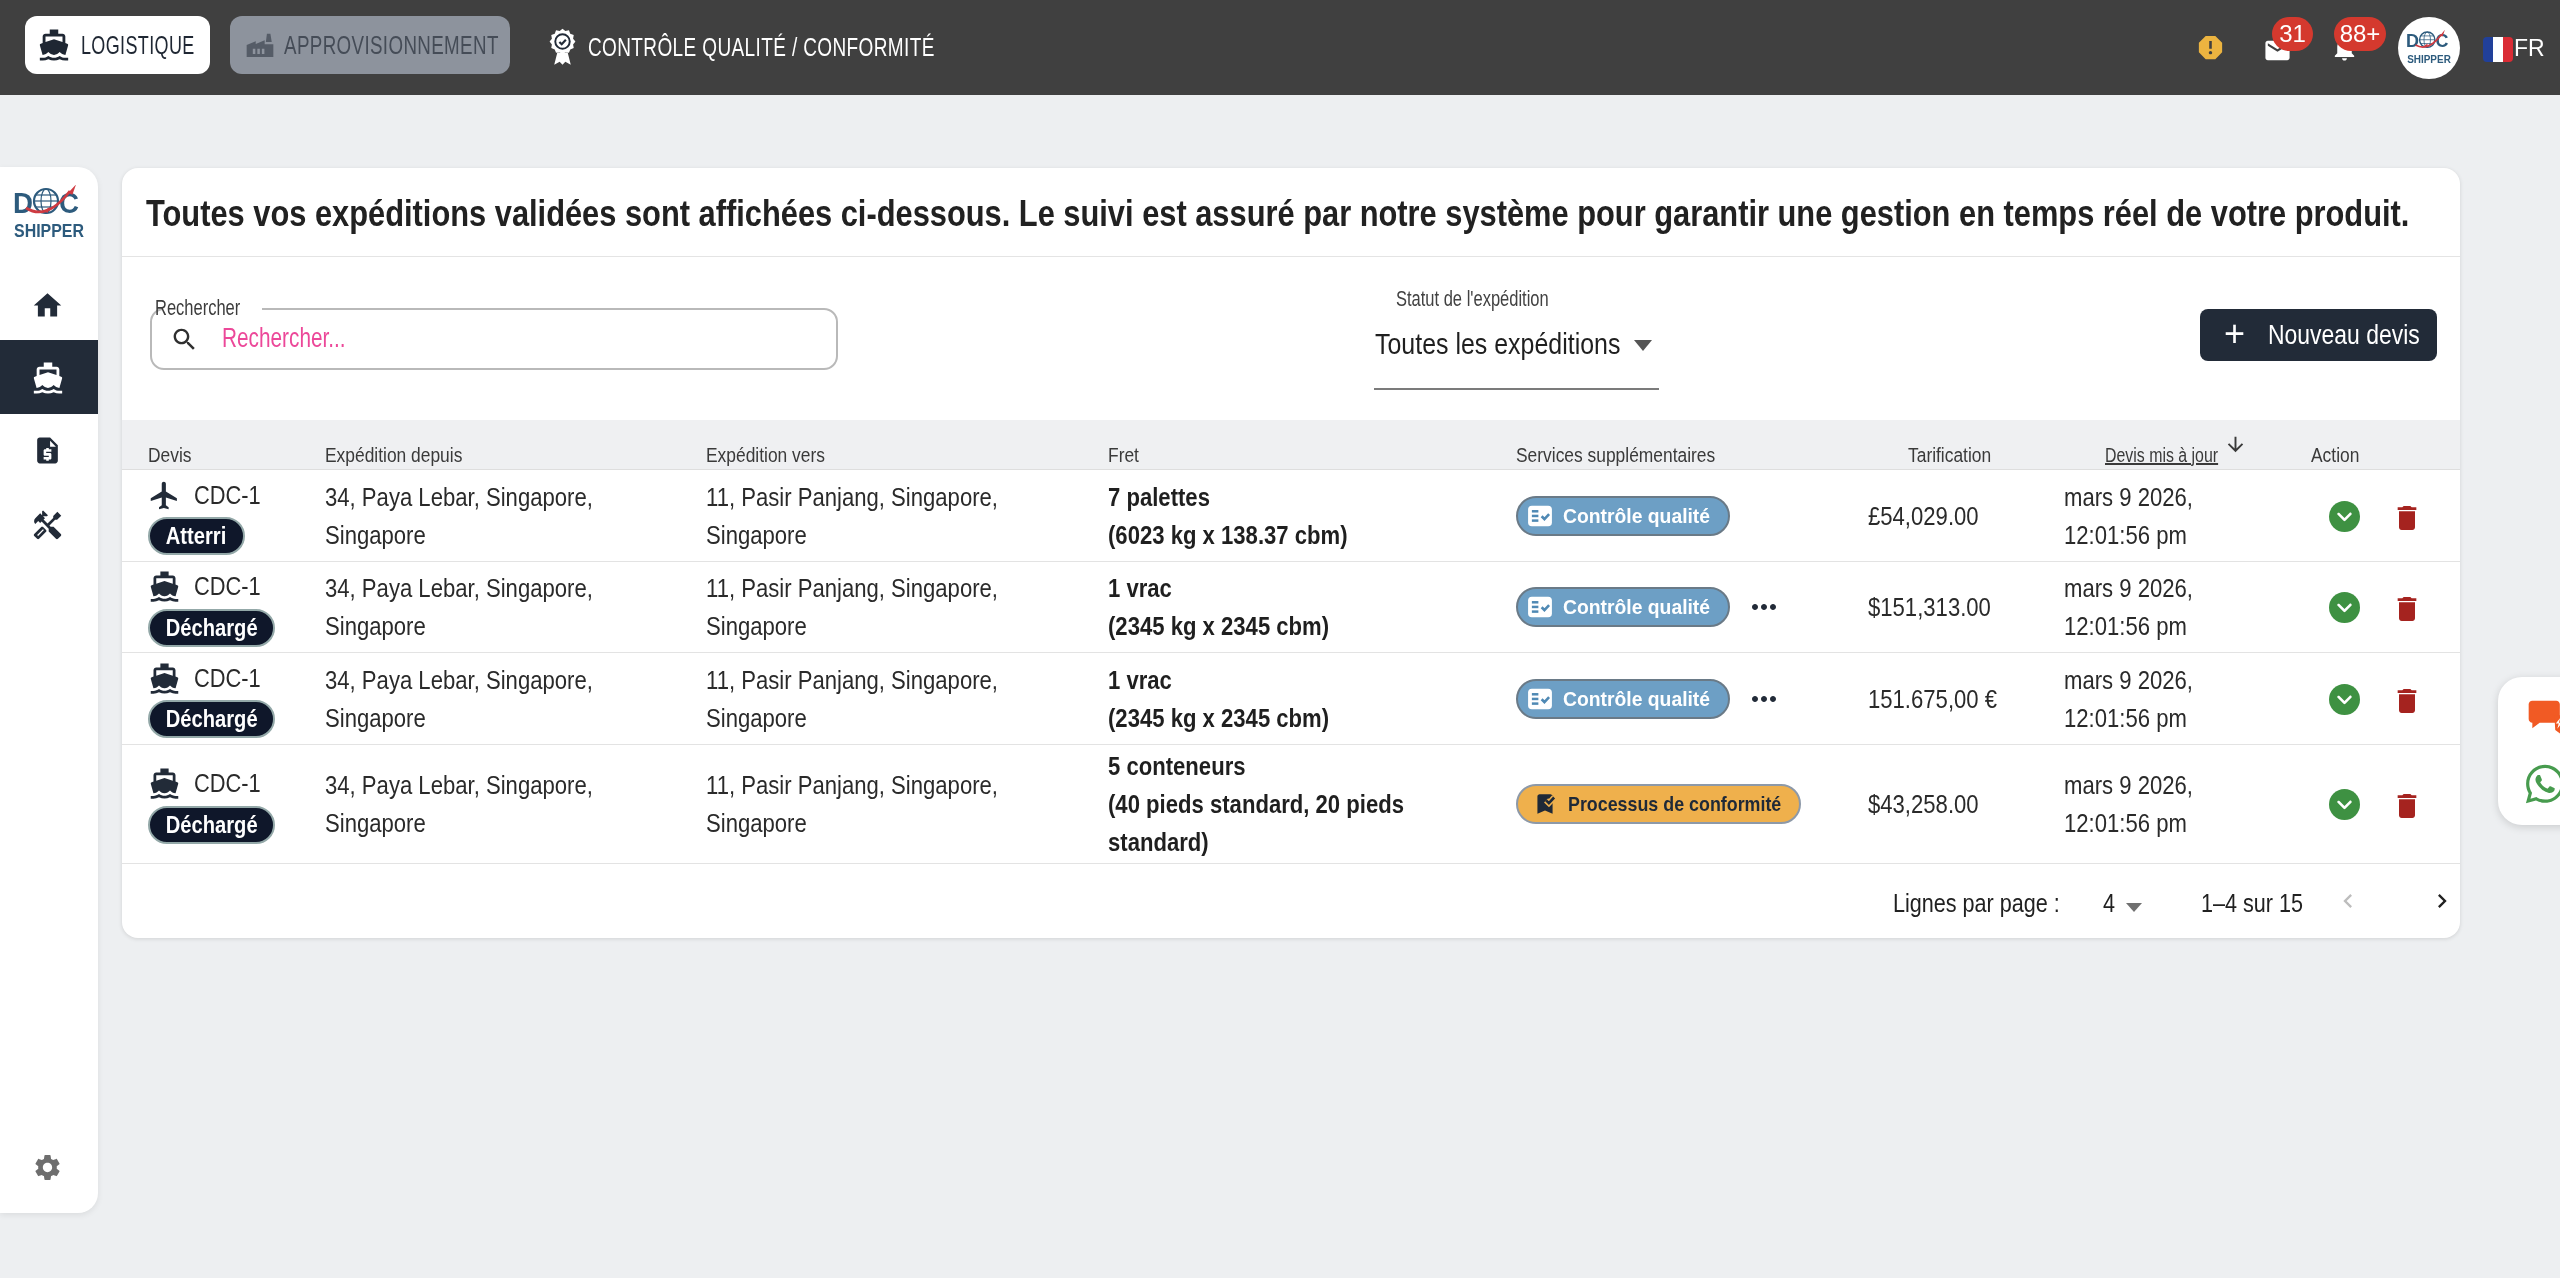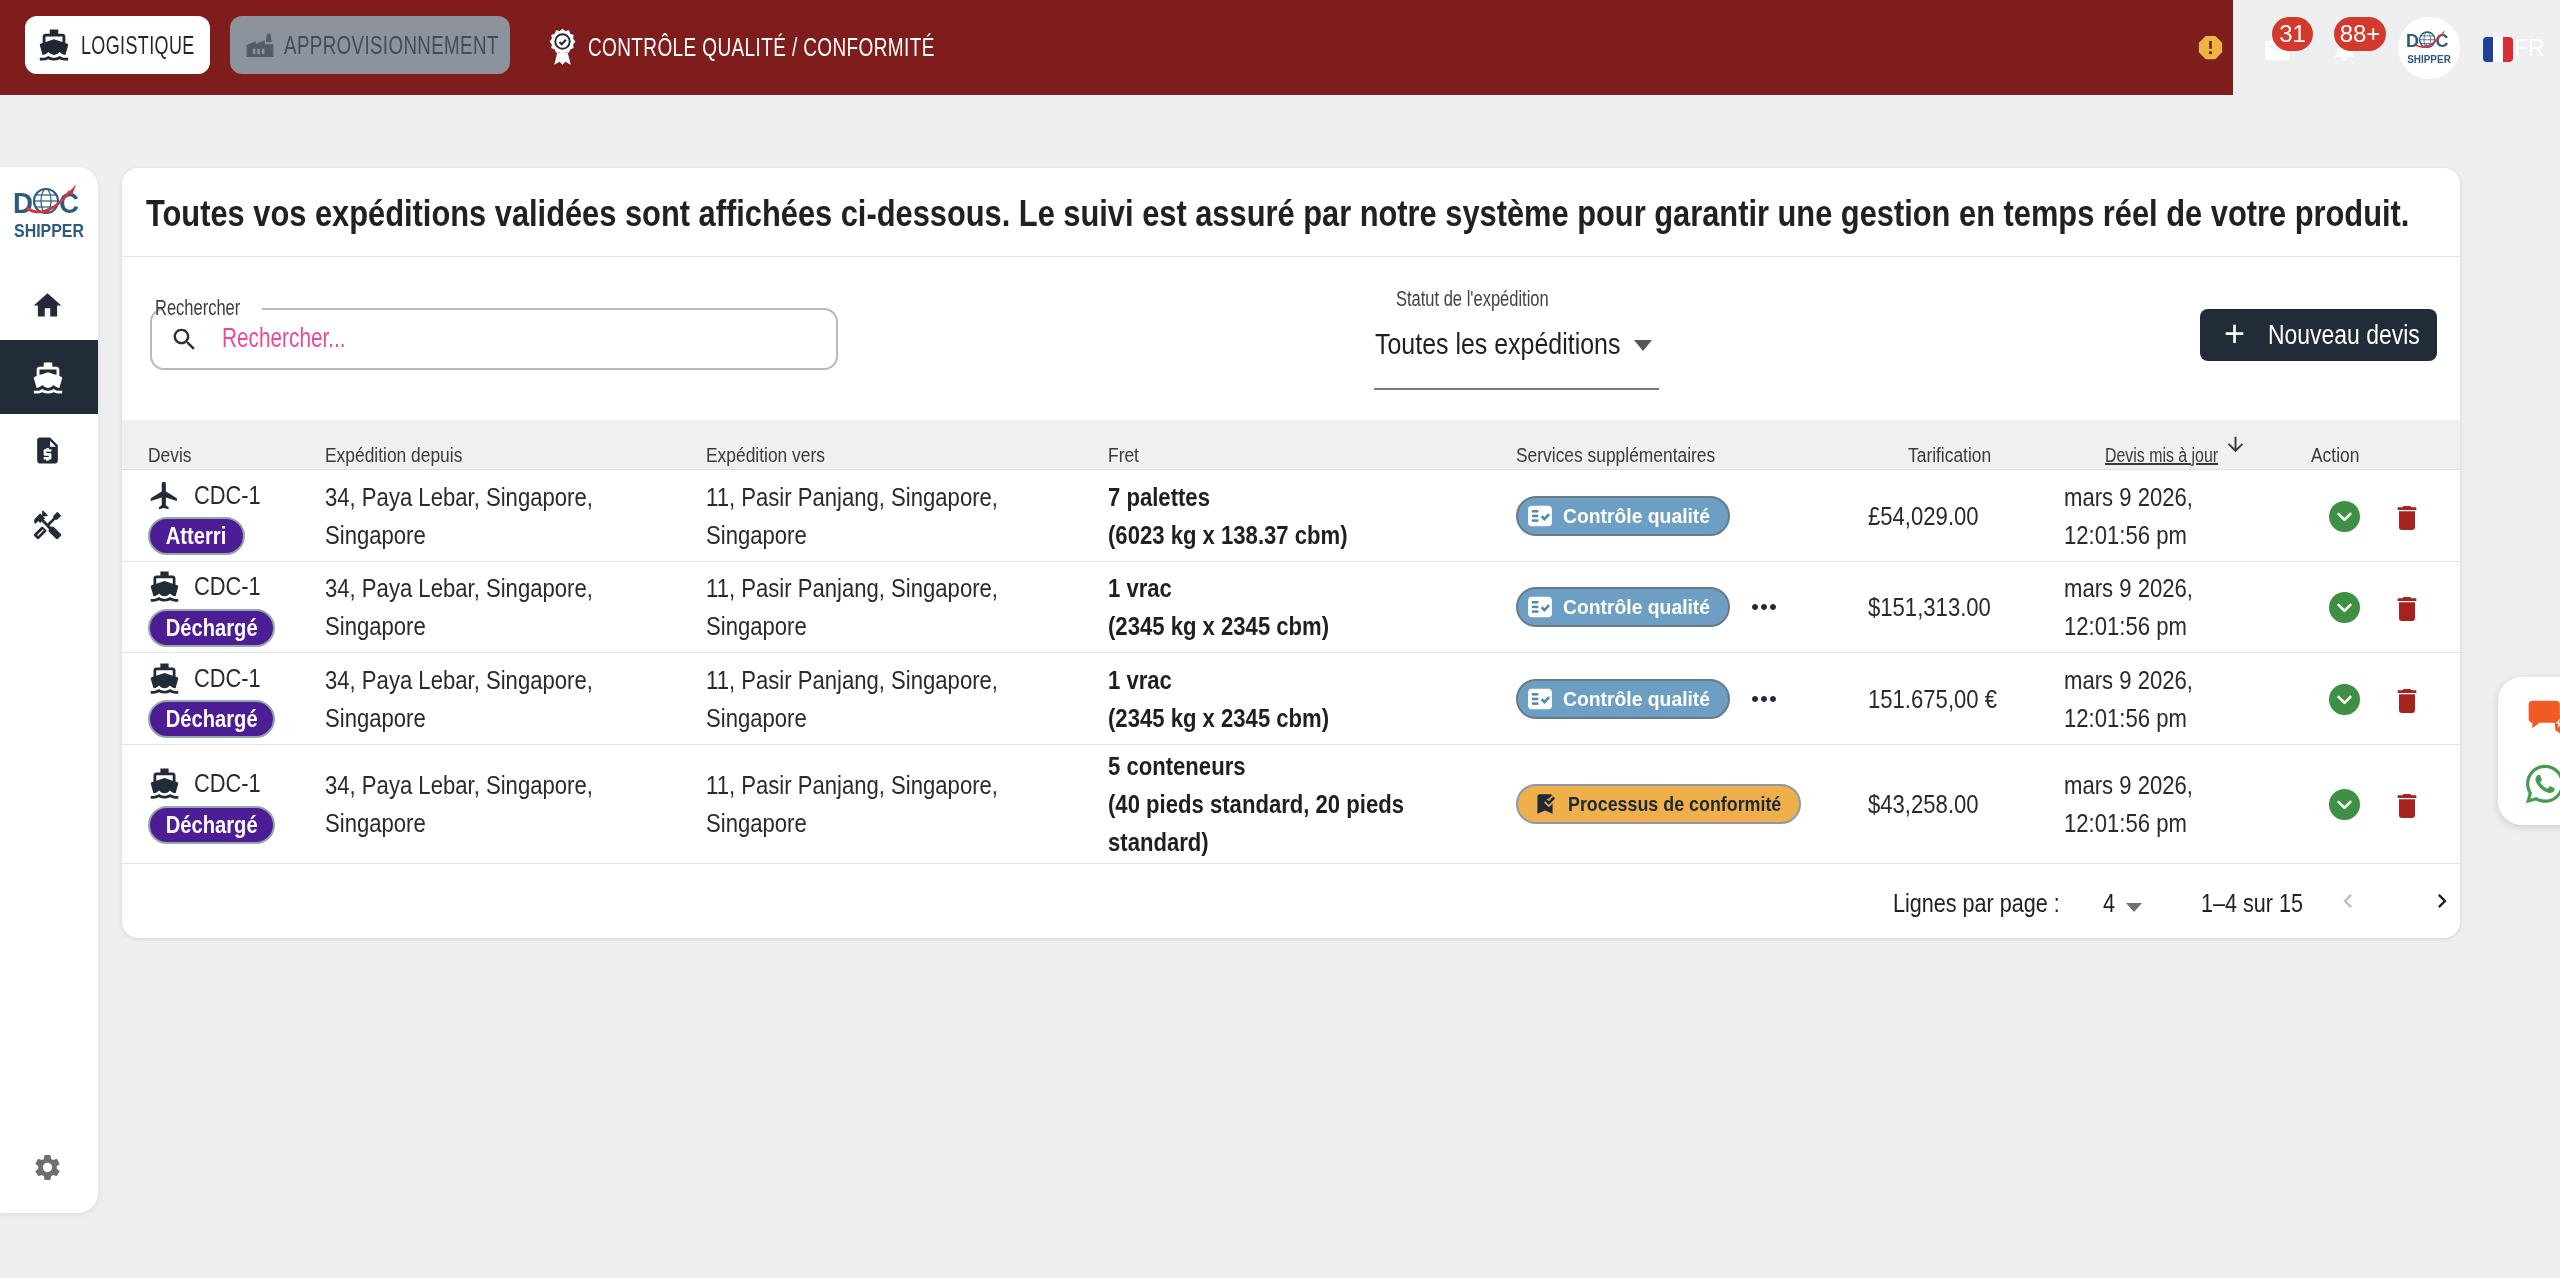--- a/index.html
+++ b/index.html
@@ -3,21 +3,21 @@
 <meta charset="utf-8">
 <style>
   * { margin:0; padding:0; box-sizing:border-box; }
   html,body { width:2560px; height:1278px; overflow:hidden; }
   body { background:#edeff1; font-family:"Liberation Sans", sans-serif; }
   #app { position:relative; width:2560px; height:1278px; overflow:hidden; }
   .sx { display:inline-block; transform-origin:0 50%; white-space:nowrap; }
   .sxc { display:inline-block; transform-origin:50% 50%; white-space:nowrap; }
 
   
-  #nav { position:absolute; left:0; top:0; width:2233px; height:95px; background:#7f1d1d; }
+  #nav { position:absolute; left:0; top:0; width:2560px; height:95px; background:#404040; }
   .navbtn { position:absolute; top:16px; height:58px; border-radius:12px; display:flex; align-items:center; }
   #btn-log { left:25px; width:185px; background:#ffffff; color:#1f2733; }
   #btn-app { left:230px; width:280px; background:#8d939d; color:#454c57; }
   .navbtn .lbl { font-size:25px; letter-spacing:0.5px; }
   #nav-cq { position:absolute; left:588px; top:0; height:95px; display:flex; align-items:center; color:#fff; font-size:25px; letter-spacing:0.5px; }
   .badge { position:absolute; background:#d4392e; color:#fff; border-radius:17px; font-size:24px; display:flex; align-items:center; justify-content:center; }
 
   
   #sidebar { position:absolute; left:0; top:167px; width:98px; height:1046px; background:#ffffff; border-radius:0 20px 20px 0; box-shadow:0 2px 6px rgba(0,0,0,0.08); }
   #side-active { position:absolute; left:0; top:173px; width:98px; height:74px; background:#222b38; }
@@ -40,21 +40,21 @@
 
   #thead { position:absolute; left:0; top:252px; width:2338px; height:50px; background:#eff0f2; border-bottom:1px solid #dedede; }
   .th { position:absolute; top:0; height:59px; display:flex; align-items:center; font-size:20px; color:#3a3a3a;margin-top:6px; }
   .th .sx { transform:scaleX(0.87); }
   .row { position:absolute; left:0; width:2338px; border-bottom:1px solid #e3e3e3; }
   .cell { position:absolute; top:0; height:100%; display:flex; flex-direction:column; justify-content:center; }
   .addr, .dateline { font-size:26px; color:#2a2a2a; line-height:38px; transform:scaleX(0.85); transform-origin:0 50%; white-space:nowrap; }
   .fret { font-size:26px; font-weight:700; color:#1f1f1f; line-height:38px; transform:scaleX(0.85); transform-origin:0 50%; white-space:nowrap; }
   .cdc { font-size:26px; color:#2a2a2a; margin-left:13px; transform:scaleX(0.84); transform-origin:0 50%; display:inline-block; }
 
-  .pill { height:38px; border-radius:19px; background:#4c1d95; border:2px solid #93a8a8; color:#fff; font-weight:700; font-size:24px; display:inline-flex; align-items:center; justify-content:center; }
+  .pill { height:38px; border-radius:19px; background:#0f172a; border:2px solid #93a8a8; color:#fff; font-weight:700; font-size:24px; display:inline-flex; align-items:center; justify-content:center; }
   .pill .sxc { transform:scaleX(0.84); }
 
   .chip { height:40px; border-radius:20px; display:inline-flex; align-items:center; overflow:hidden; }
   .chip-blue { background:#6d9fc5; border:2px solid #6a7a87; color:#fff; width:214px; }
   .chip-blue .ctext { font-size:21px; font-weight:700; transform:scaleX(0.92); transform-origin:0 50%; white-space:nowrap; display:inline-block; }
   .chip-amber { background:#efb04c; border:2px solid #8d99a8; color:#1f2937; width:285px; }
   .chip-amber .ctext { font-size:21px; font-weight:700; transform:scaleX(0.85); transform-origin:0 50%; white-space:nowrap; display:inline-block; }
 
   .trash { position:absolute; }
   .greenbtn { position:absolute; width:31px; height:31px; border-radius:50%; background:#3e9142; display:flex; align-items:center; justify-content:center; }

